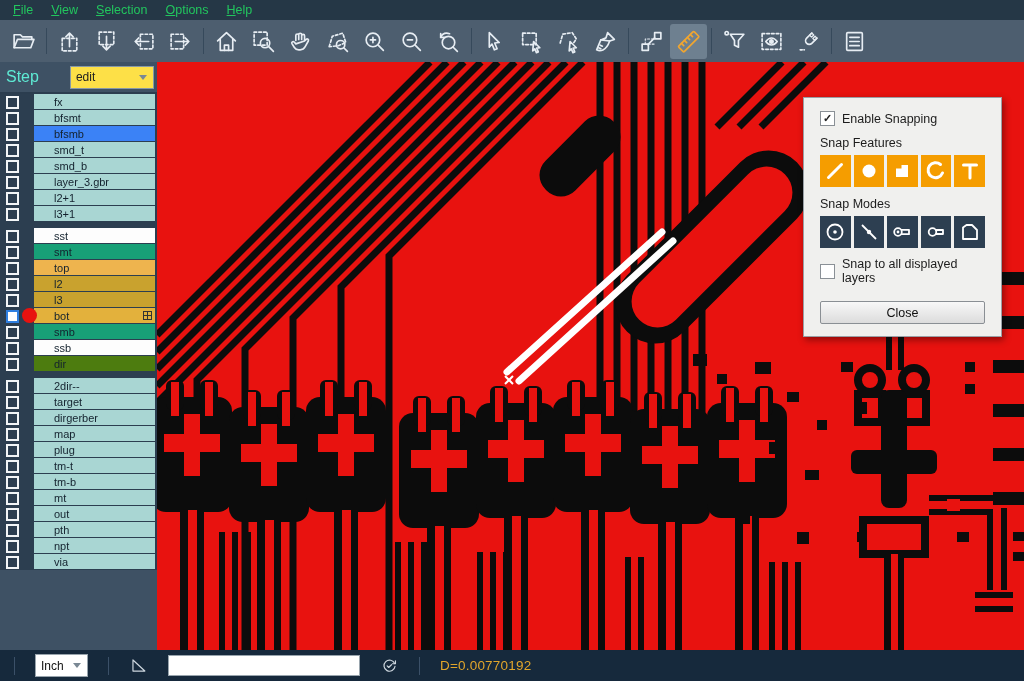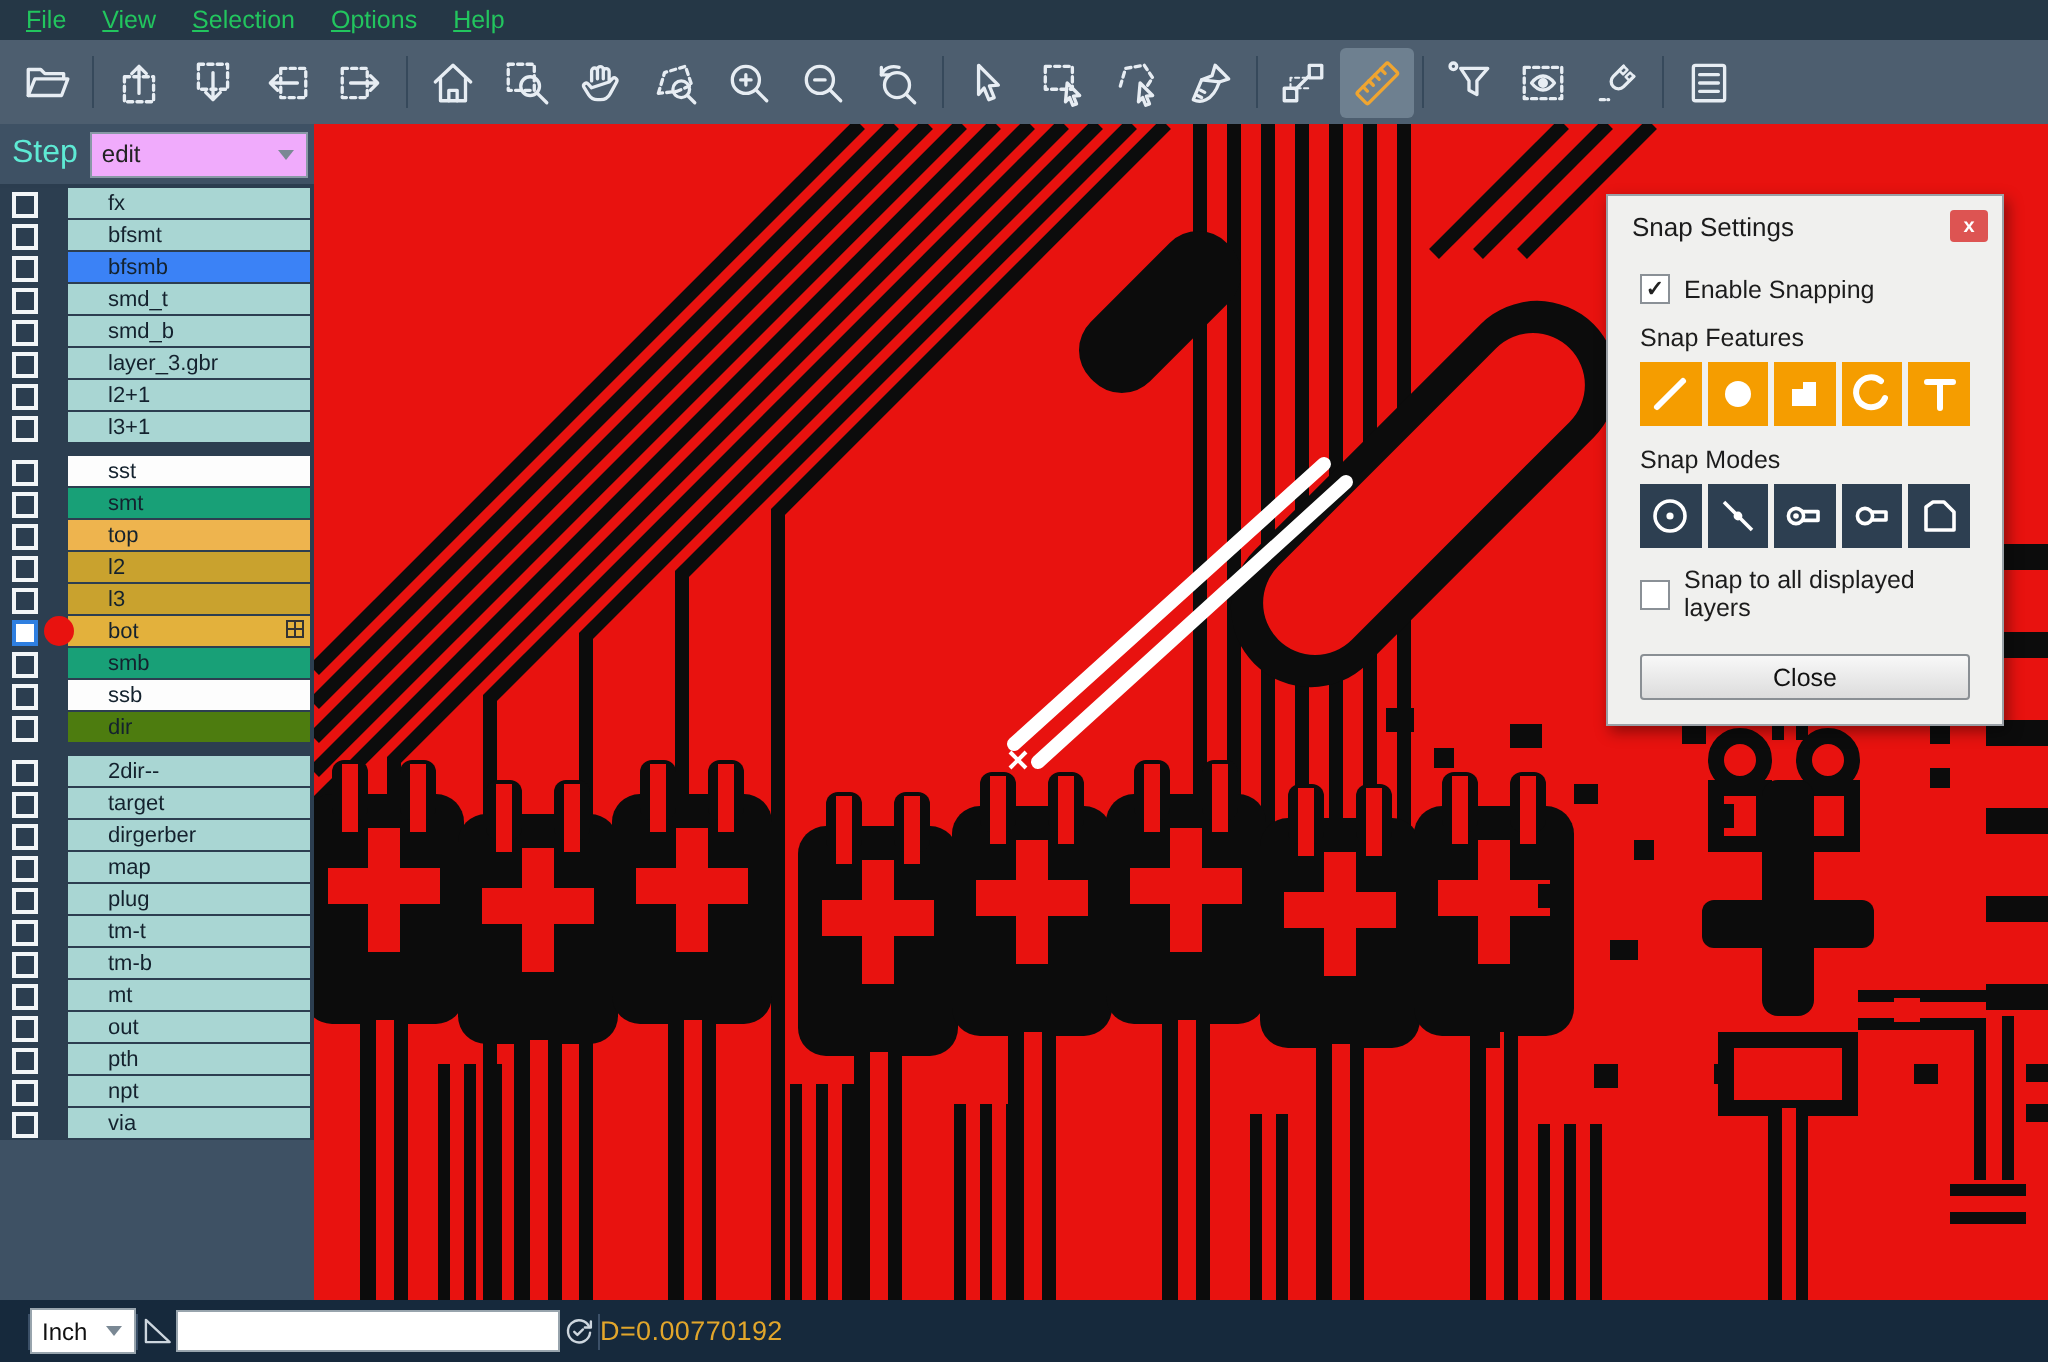--- a/index.html
+++ b/index.html
@@ -21,22 +21,22 @@
     color:#e7edf3; border-radius:3px; flex:0 0 auto; }
   .tbtn.active { background:#6e8090; color:#f0a530; }
   .tsep { width:1px; height:26px; background:#36495b; margin:0 4px; flex:0 0 auto; }
   svg.ic { width:25px; height:25px; fill:none; stroke:currentColor; stroke-width:1.6;
     stroke-linejoin:round; stroke-linecap:round; }
   
   .sidebar { position:absolute; top:62px; left:0; width:157px; bottom:31px; background:#3e5164; z-index:4; }
   .steprow { height:30px; display:flex; align-items:center; padding:0 3px 0 6px; gap:6px;
     border-bottom:2px solid #2b3d4f; }
   .steplabel { color:#5eead4; font-size:16px; }
-  .stepdd { flex:1; height:21px; background:#f0abfc; border:1px solid #8899a6;
-    display:flex; align-items:center; padding-left:5px; font-size:12px; color:#222; position:relative; }
+  .stepdd { flex:1; height:21px; background:#fde047; border:1px solid #8899a6;
+    display:flex; align-items:center; padding-left:5px; font-size:12px; color:#222; position:relative;margin-left:25px; }
   .chev { width:0; height:0; border-left:4px solid transparent; border-right:4px solid transparent;
     border-top:5px solid #7a8894; position:absolute; right:6px; top:8px; }
   .layers { position:absolute; top:32px; left:0; right:0; }
   .lrow { height:16px; position:relative; background:#2c3e50; }
   .lrow .cb { position:absolute; left:6px; top:2px; width:9px; height:9px;
     border:2px solid #f2f5f7; background:#2c3e50; }
   .lrow.active .cb { border-color:#2f7fe0; background:#ffffff; }
   .lrow .dot { display:none; }
   .lrow.active .dot { display:block; position:absolute; left:22px; top:0; width:15px; height:15px;
     border-radius:50%; background:#e8120f; z-index:2; }
@@ -45,21 +45,21 @@
   .lrow .gridic { margin-left:auto; margin-right:3px; display:none; }
   .lrow.active .gridic { display:block; }
   .lsep { height:6px; background:#2c3e50; }
   .xypanel { position:absolute; bottom:0; left:0; right:0; height:45px; background:#5c6f80;
     color:#eaf0f4; font-size:13px; padding:5px 0 0 8px; line-height:19px; }
   
   .canvas { position:absolute; left:157px; top:62px; right:0; bottom:31px; z-index:1; }
   .canvas svg { display:block; width:100%; height:100%; }
   
   .bottombar { position:absolute; bottom:0; left:0; right:0; height:31px; background:#16293c;
-    display:flex; align-items:center; gap:0; padding-left:14px; z-index:6; }
+    display:flex; align-items:center; gap:20px; padding-left:14px; z-index:6; }
   .bsep { width:1px; height:18px; background:#3b5068; }
   .unitdd { width:46px; height:21px; background:#fff; border:1px solid #98a4ad; position:relative;
     display:flex; align-items:center; font-size:12px; color:#111; padding-left:5px; }
   .minput { width:182px; height:19px; background:#fff; border:1px solid #98a4ad;
     font-size:12px; padding:0 4px; }
   .smallic { color:#cdd6de; display:flex; }
   .smallic svg { width:19px; height:19px; fill:none; stroke:currentColor; stroke-width:1.5;
     stroke-linecap:round; stroke-linejoin:round; }
   .dtext { color:#e2a62b; font-size:13.5px; letter-spacing:.2px; }
   
@@ -637,24 +637,20 @@
     <line x1="362" y1="319" x2="516" y2="179"></line>
   </g>
   <g stroke="#ffffff" stroke-width="2">
     <line x1="348" y1="314" x2="356" y2="322"></line>
         <line x1="356" y1="314" x2="348" y2="322"></line>
   </g>
 </svg>
 </div>
 
 <div class="dialog">
-  <div class="dtitle">
-    <span>Snap Settings</span>
-    <span class="dclose">x</span>
-  </div>
   <div class="dbody">
     <div class="chkrow">
       <span class="chk checked"></span>
       <span>Enable Snapping</span>
     </div>
     <div class="dlabel">Snap Features</div>
     <div class="brow" id="featurebtns">
         <div class="fbtn">
           <svg viewBox="0 0 24 24">
             <path d="M5.5 18.5 18.5 5.5" stroke-width="3" stroke-linecap="round"></path>

